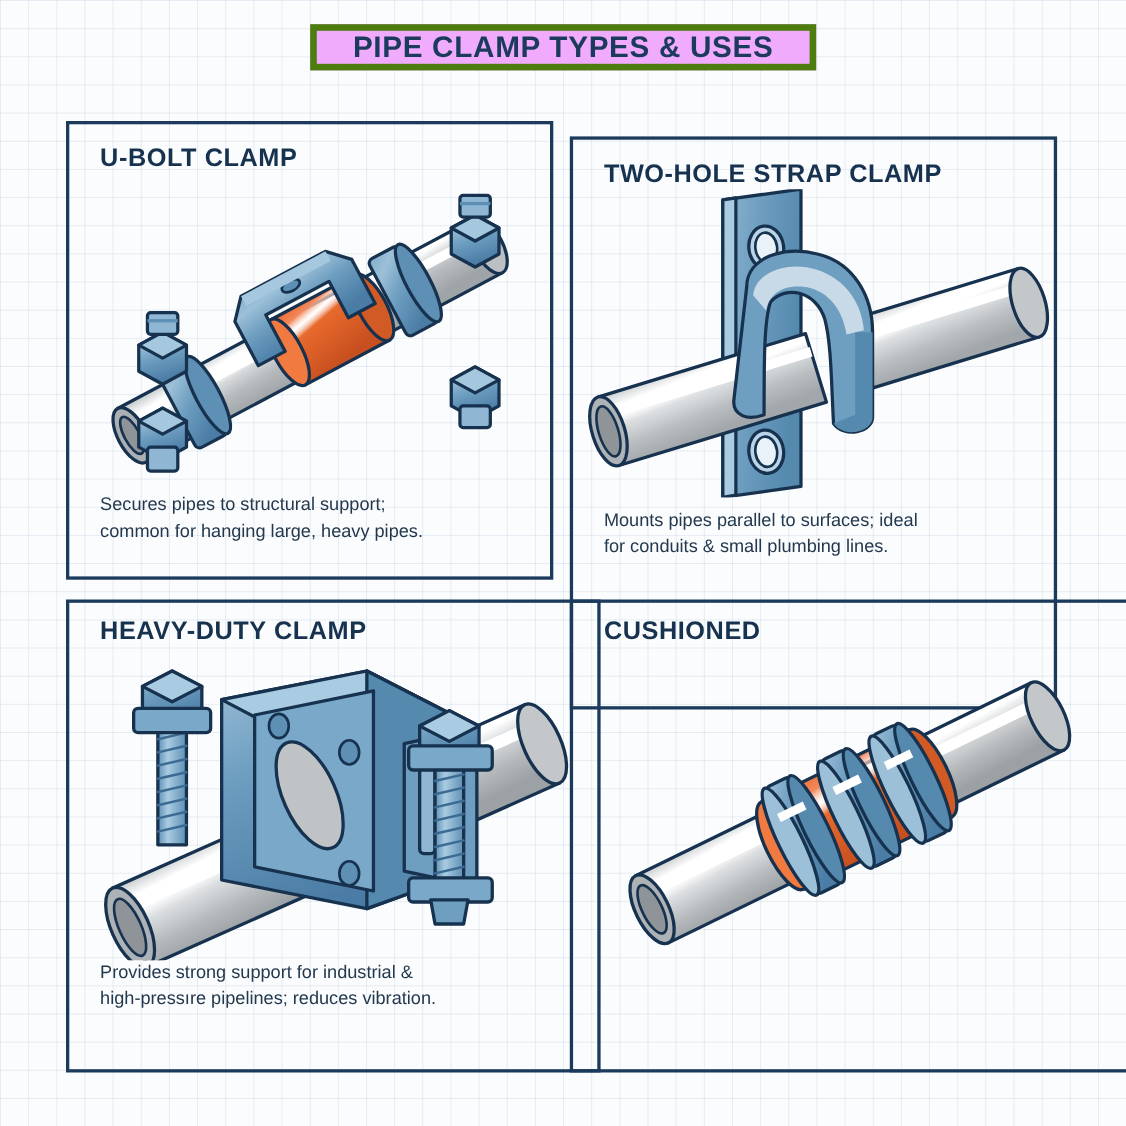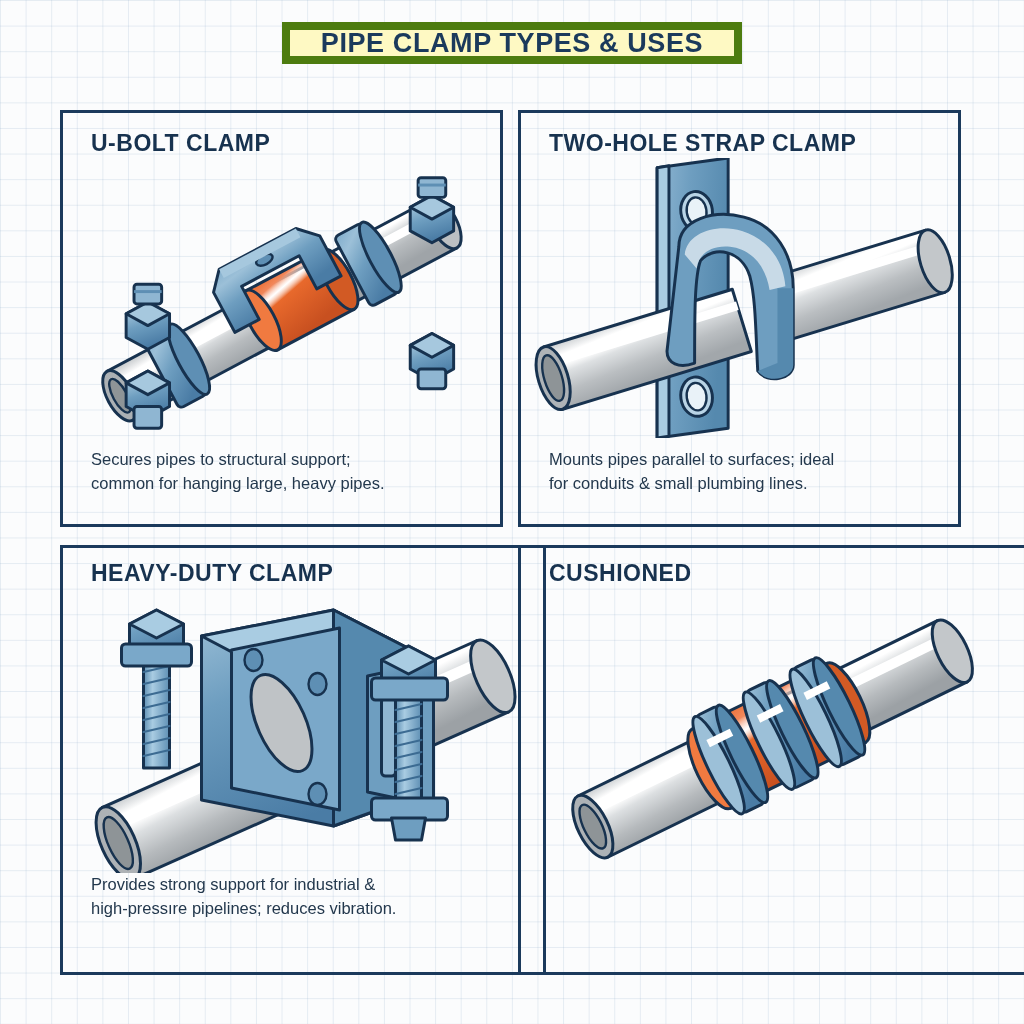--- a/index.html
+++ b/index.html
@@ -16,34 +16,34 @@
       linear-gradient(to right, rgba(140,170,200,0.20) 1px, transparent 1px),
       linear-gradient(to bottom, rgba(140,170,200,0.20) 1px, transparent 1px);
     background-size:25.6px 25.6px;
     pointer-events:none;
   }
   #sheet{position:absolute;inset:0;}
 
   .title-wrap{
     position:absolute;left:282px;top:22px;width:460px;height:42px;
     display:flex;align-items:center;justify-content:center;
-    border:8px solid #4d7c0f;background:#fef9c3;
+    border:6px solid #4d7c0f;background:#f0abfc;
     box-sizing:border-box;
   }
   .title-wrap .t{
     font-size:27px;font-weight:bold;color:#1B3A5C;
     letter-spacing:0.6px;white-space:nowrap;
   }
 
   .panel{
     position:absolute;border:3px solid #1B3A5C;background:transparent;
     box-sizing:border-box;
   }
   .p1{left:60px;  top:110px; width:443px; height:417px;}
-  .p2{left:518px; top:110px; width:443px; height:417px;}
+  .p2{left:518px; top:124px; width:443px; height:521px;}
   .p3{left:60px;  top:545px; width:486px; height:430px;}
   .p4{left:518px; top:545px; width:512px; height:430px;}
 
   .p-title{
     position:absolute;left:28px;top:17px;
     font-size:23px;font-weight:bold;color:#17324F;letter-spacing:0.5px;
     white-space:nowrap;
   }
   .p3 .p-title,.p4 .p-title{top:12px;}
 

